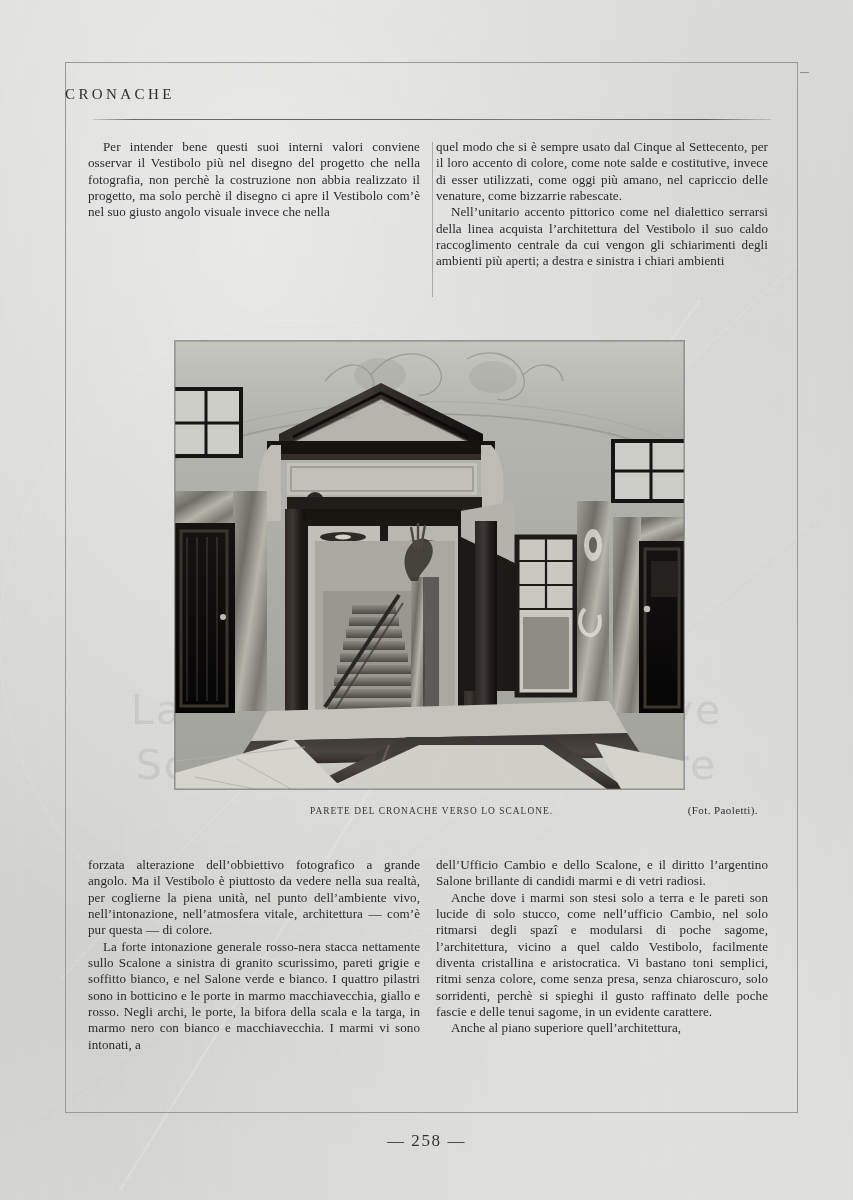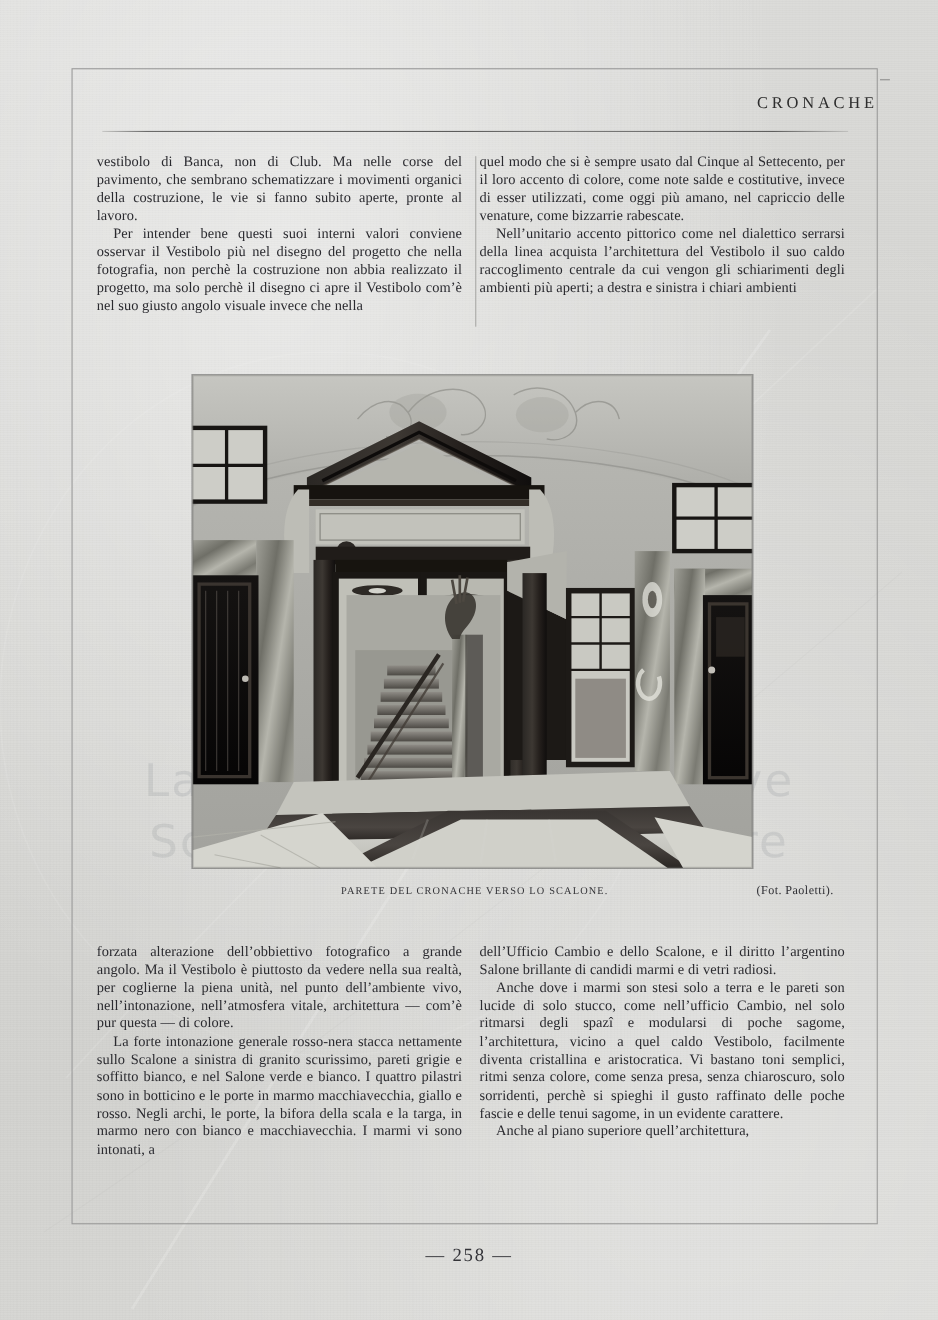--- a/index.html
+++ b/index.html
@@ -79,21 +79,21 @@
     height: 1px;
     background: #8f8f8e;
   }
 
   
   #running-head {
     position: absolute;
     left: 65px;
     right: 55px;
     top: 86px;
-    text-align: right;
+    text-align: left;
     font-family: "Liberation Serif", serif;
     font-size: 15px;
     letter-spacing: 3.4px;
     color: #2e2e2e;
   }
   #head-rule {
     position: absolute;
     left: 93px;
     top: 119px;
     width: 678px;
@@ -214,21 +214,20 @@
   <div id="frame">
     <div id="corner-tick"></div>
   </div>
 
   <div id="running-head">CRONACHE</div>
   <div id="head-rule"></div>
 
   <div id="col-rule"></div>
   <div class="cols" id="cols-top">
     <div class="col col-left">
-      <p>vestibolo di Banca, non di Club. Ma nelle corse del pavimento, che sembrano schematizzare i movimenti organici della costruzione, le vie si fanno subito aperte, pronte al lavoro.</p>
       <p class="indent">Per intender bene questi suoi interni valori conviene osservar il Vestibolo più nel disegno del progetto che nella fotografia, non perchè la costruzione non abbia realizzato il progetto, ma solo perchè il disegno ci apre il Vestibolo com’è nel suo giusto angolo visuale invece che nella</p>
     </div>
     <div class="col col-right">
       <p>quel modo che si è sempre usato dal Cinque al Settecento, per il loro accento di colore, come note salde e costitutive, invece di esser utilizzati, come oggi più amano, nel capriccio delle venature, come bizzarrie rabescate.</p>
       <p class="indent">Nell’unitario accento pittorico come nel dialettico serrarsi della linea acquista l’architettura del Vestibolo il suo caldo raccoglimento centrale da cui vengon gli schiarimenti degli ambienti più aperti; a destra e sinistra i chiari ambienti</p>
     </div>
   </div>
 
   <div id="plate">
     <svg viewBox="0 0 509 448" preserveAspectRatio="none">

